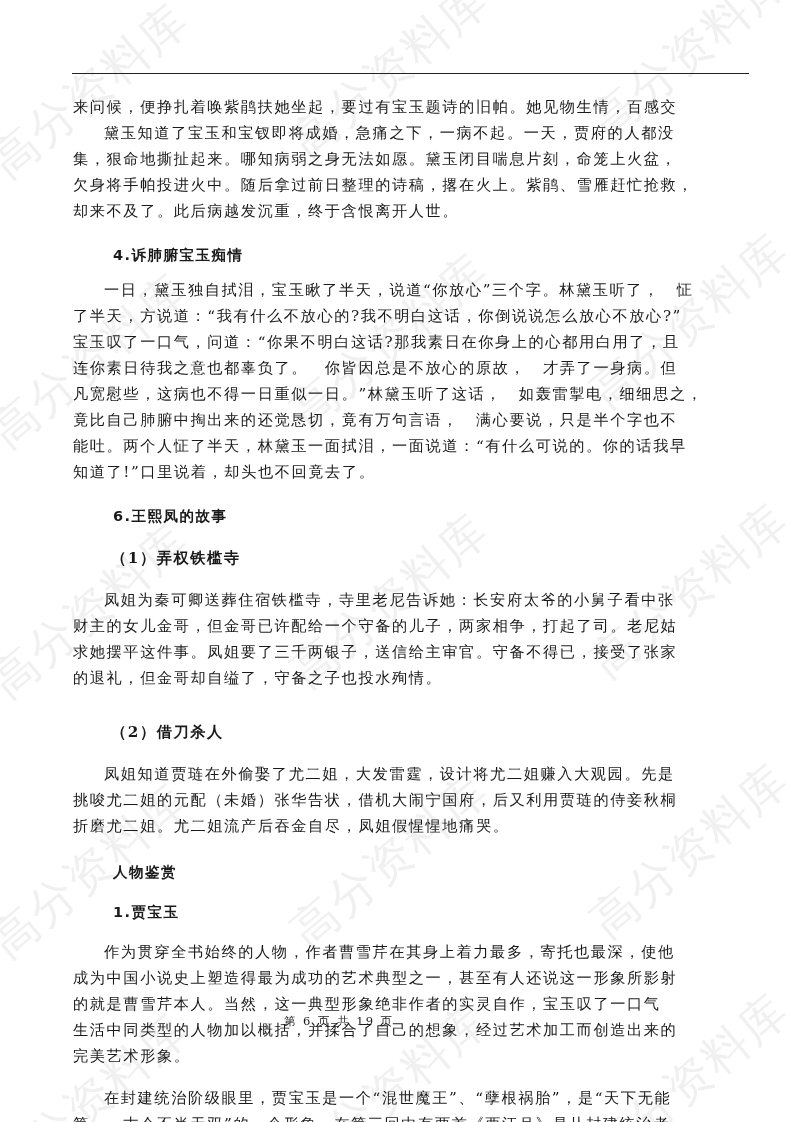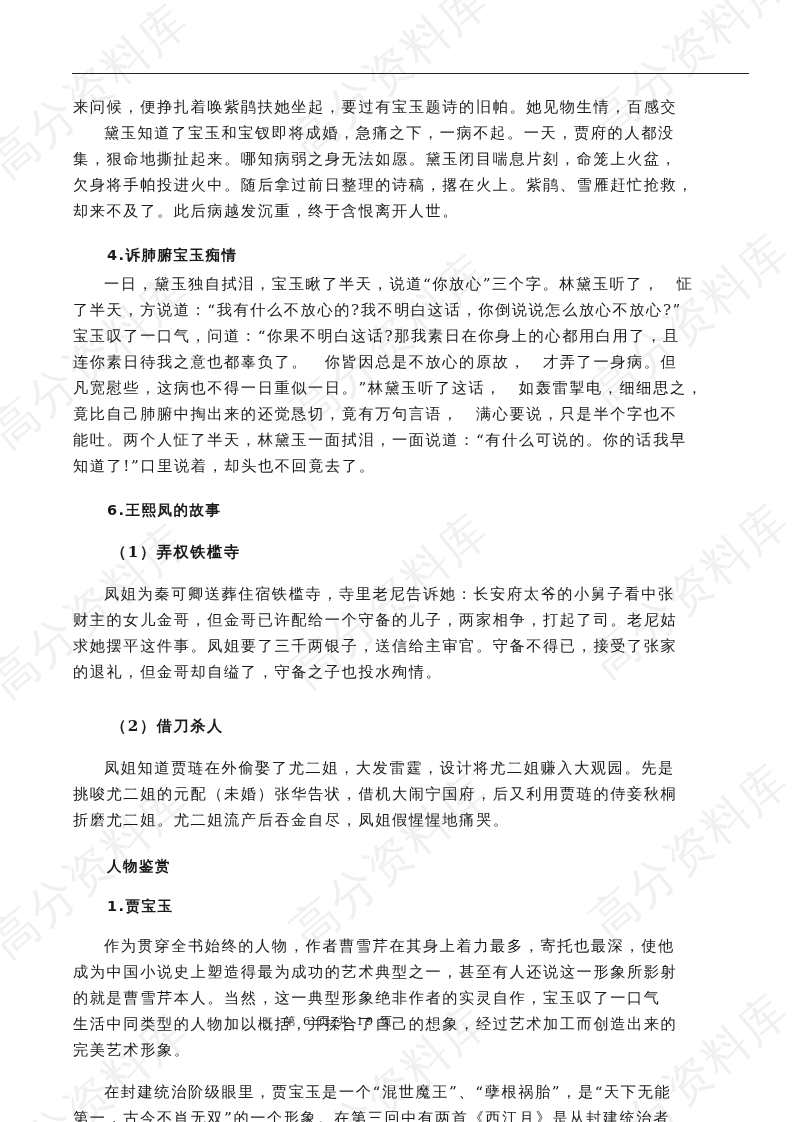--- a/index.html
+++ b/index.html
@@ -10,21 +10,21 @@
         color: rgba(200,200,200,0.28); transform: rotate(-40deg); white-space: nowrap;
         letter-spacing: 2px; }
   .header-rule { position: absolute; left: 72px; top: 73px; width: 677px; height: 0;
                  border-top: 1.3px solid #222; z-index: 1; }
   .content { position: absolute; left: 73px; top: 90px; width: 648px; z-index: 1; }
   .para { font-size: 15.2px; line-height: 26px; letter-spacing: 1.6px; margin: 0;
           text-align: justify; white-space: normal; }
   .para .line { display: block; height: 26px; white-space: nowrap; overflow: visible; }
   .indent { padding-left: 31px; }
   .heading { font-family: "DejaVu Sans", "Liberation Sans", sans-serif; font-weight: bold;
-             font-size: 14.5px; letter-spacing: 1.5px; margin: 3px; height: 26px; line-height: 26px;
+             font-size: 14.5px; letter-spacing: 1.5px; margin: 9px; height: 26px; line-height: 26px;
              padding-left: 31px; }
   .subhead { font-size: 15.2px; letter-spacing: 1.6px; height: 26px; line-height: 26px;
              margin: 0; padding-left: 31px; font-weight: bold; }
   .footer { position: absolute; left: 0; width: 678px; top: 1014px; text-align: center;
             font-size: 11.5px; letter-spacing: 2px; z-index: 1; font-family: "DejaVu Serif", serif; }
 </style>
 </head>
 <body>
 
 <div class="watermarks">

